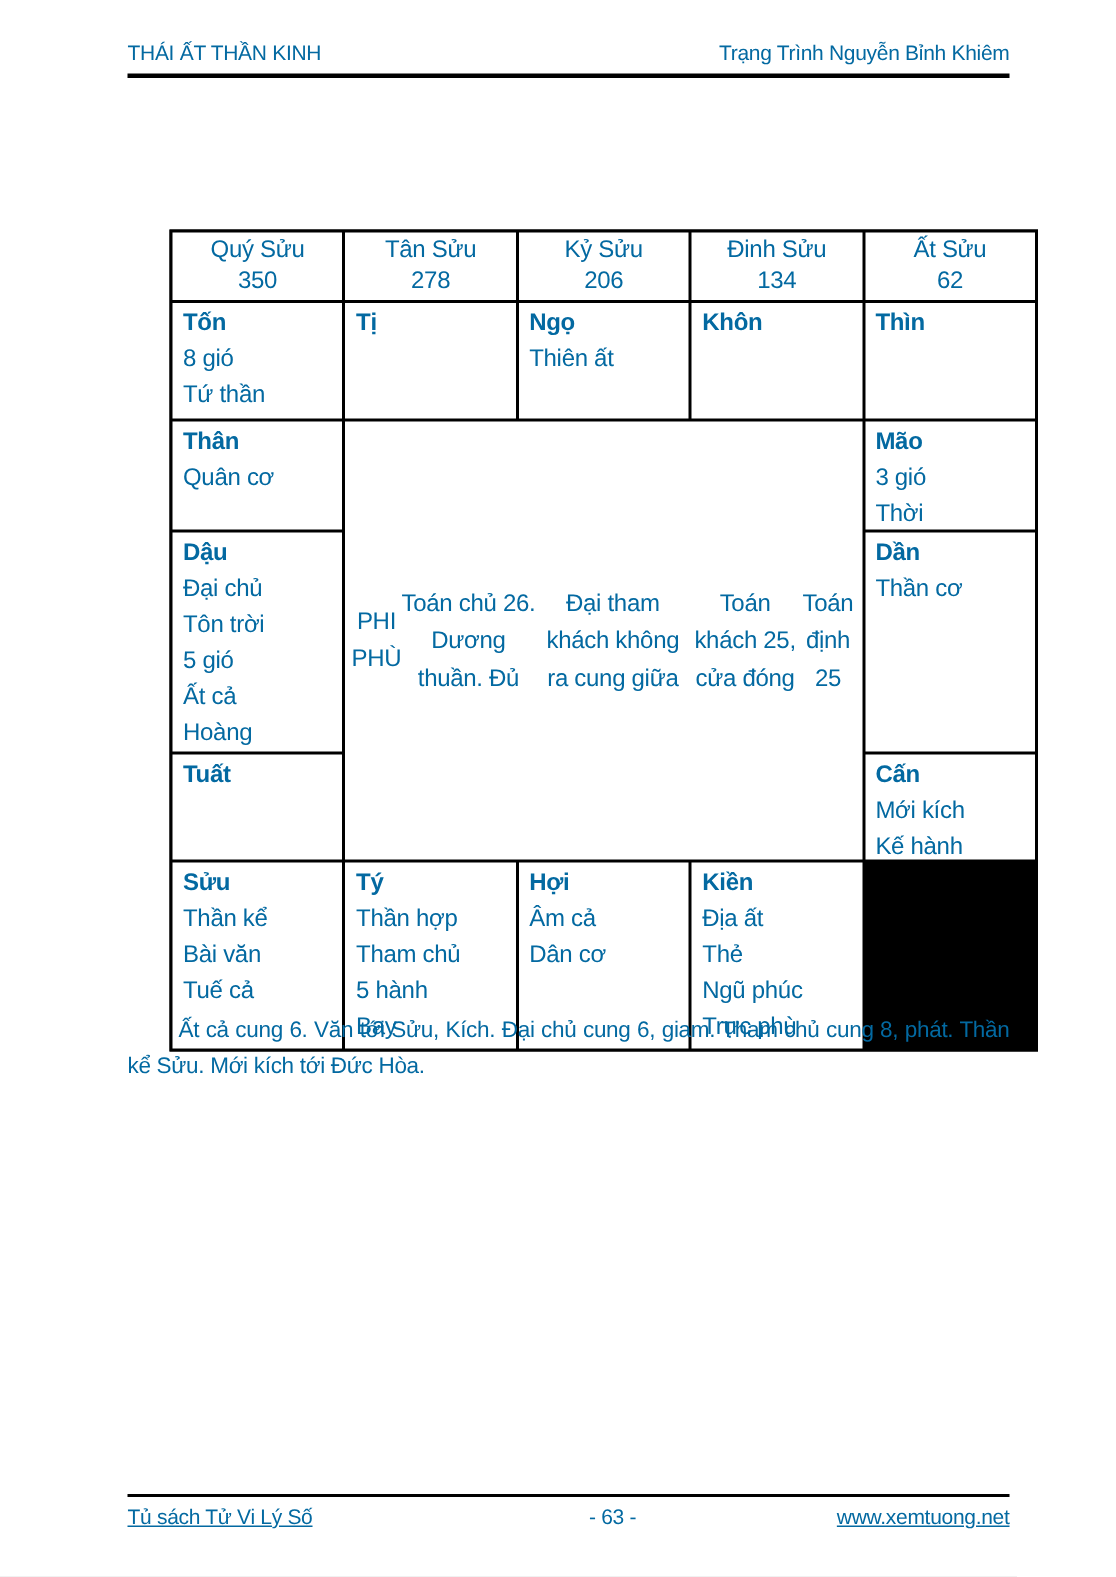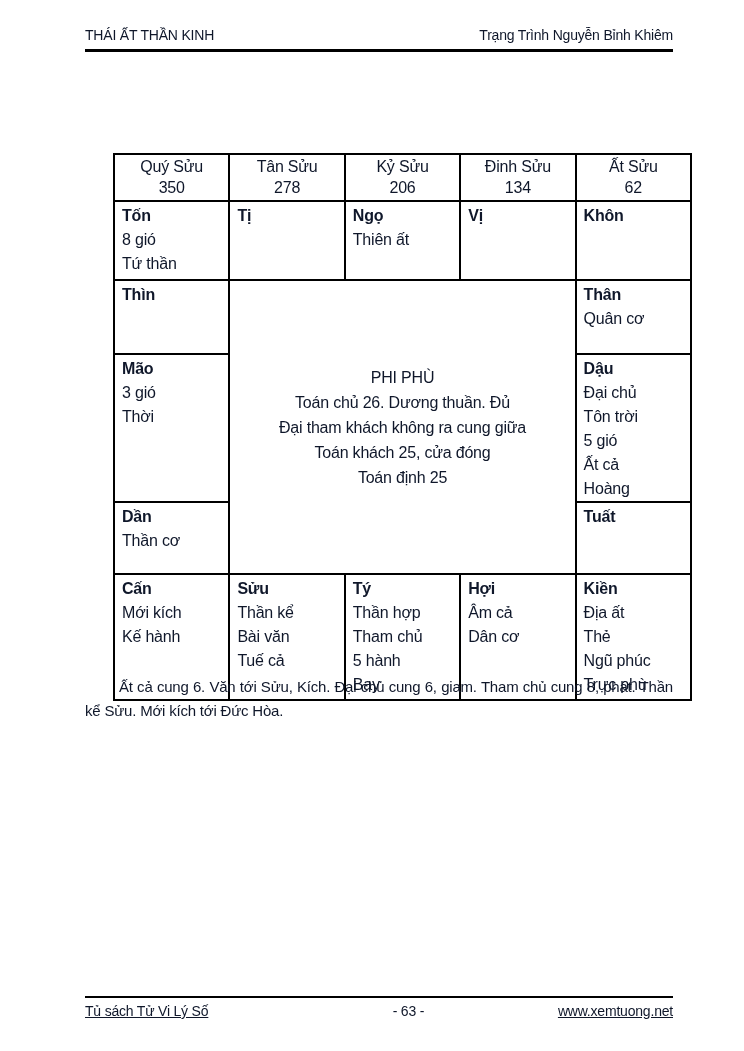--- a/index.html
+++ b/index.html
@@ -1,18 +1,18 @@
 <!DOCTYPE html>
 <html lang="vi"><head>
 <meta charset="utf-8">
 <style>
   html,body{margin:0;padding:0;background:#e8e8e8;}
   .page{
     position:relative;width:744px;height:1051px;background:#ffffff;
-    font-family:"Liberation Sans",sans-serif;color:#0f172a;overflow:hidden;
+    font-family:"Liberation Sans",sans-serif;color:#0369a1;overflow:hidden;
     letter-spacing:-0.2px;
   }
   
   .rheader{
     position:absolute;left:85px;top:27px;width:588px;
     display:flex;justify-content:space-between;align-items:flex-end;
     font-size:14px;border-bottom:3px solid #000;padding-bottom:6px;
   }
   
   .board{
@@ -21,21 +21,21 @@
     grid-template-rows:45px 77px 72px 146px 70px 124px;
     gap:2px;background:#000;border:2px solid #000;box-sizing:border-box;
     font-size:16px;
     margin-top:43px;
   }
   .cell{background:#fff;padding:2px 7px;line-height:24px;overflow:hidden;}
   .yearcell{background:#fff;text-align:center;padding-top:1px;line-height:21px;}
   .ct{font-weight:bold;}
   .center-cell{
     grid-column:2/5;grid-row:3/6;background:#fff;
-    display:flex;flex-direction:column;justify-content:center;align-items:center;
+    display:flex;flex-direction:row;justify-content:center;align-items:center;
     text-align:center;line-height:25px;padding:0 4px;
   }
   
   .paras{
     position:absolute;left:85px;top:675px;width:588px;
     font-size:15px;line-height:24px;text-align:justify;
   }
   .paras p{margin:0 0 4px 0;text-indent:34px;}
   
   .rfooter{
@@ -85,23 +85,20 @@
       <div class="ct">Tốn</div>
       <div>8 gió</div>
       <div>Tứ thần</div>
     </div>
     <div class="cell">
       <div class="ct">Tị</div>
     </div>
     <div class="cell">
       <div class="ct">Ngọ</div>
       <div>Thiên ất</div>
-    </div>
-    <div class="cell">
-      <div class="ct">Vị</div>
     </div>
     <div class="cell">
       <div class="ct">Khôn</div>
     </div>
 
     <div class="cell">
       <div class="ct">Thìn</div>
     </div>
 
     <div class="center-cell">

